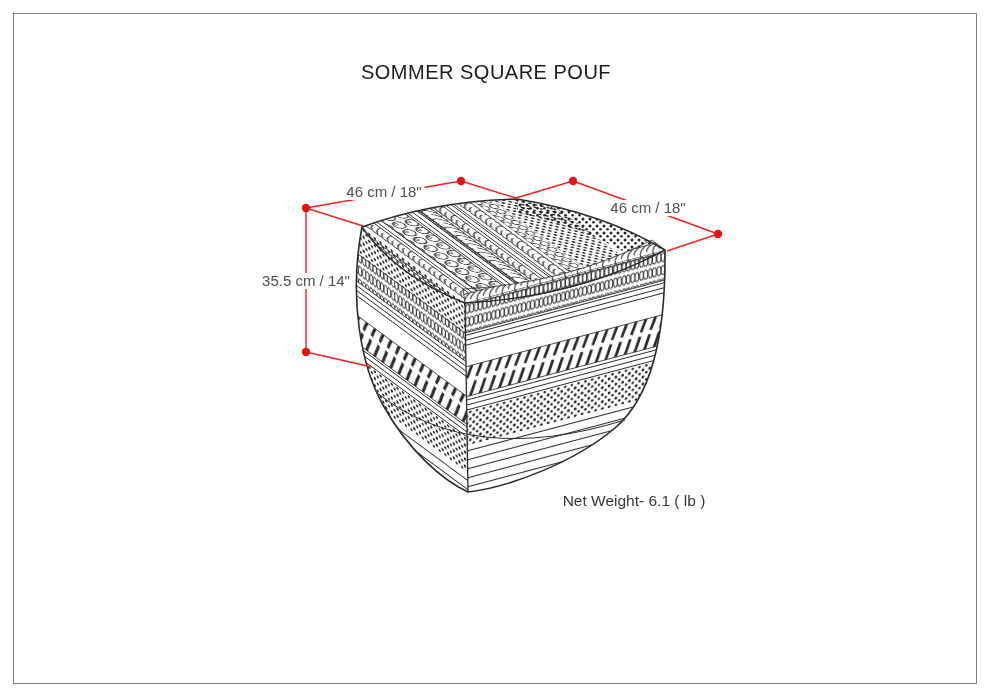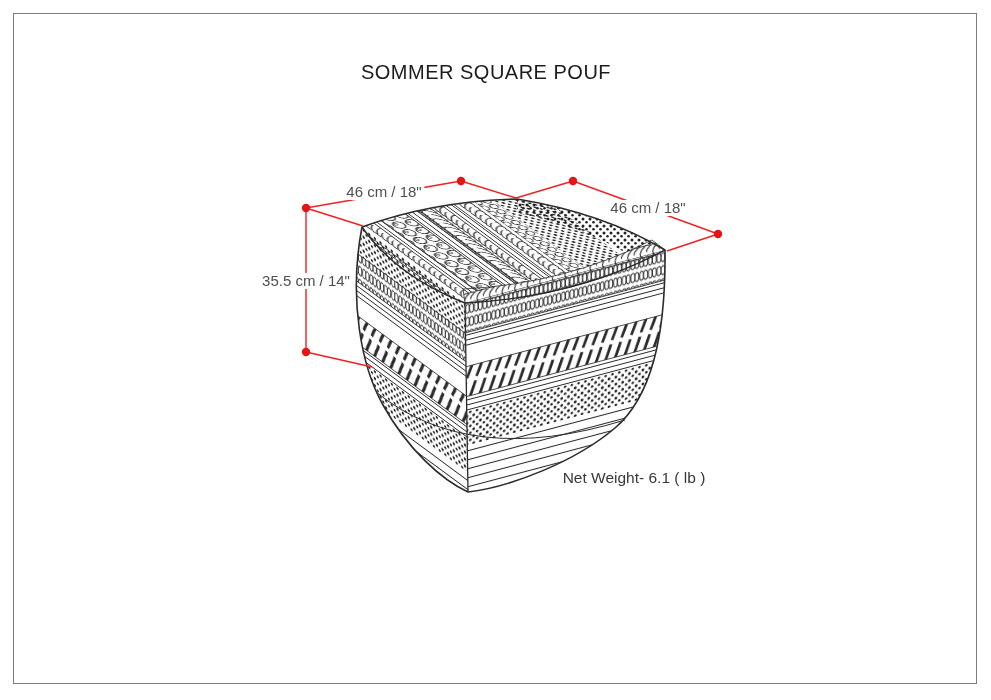--- a/index.html
+++ b/index.html
@@ -7,21 +7,21 @@
          font-family:"Liberation Sans",sans-serif;}
   .frame{position:absolute;left:13px;top:13px;width:964px;height:671px;
          border:1.5px solid #7d7d7d;box-sizing:border-box;background:#fff;}
   .title{position:absolute;left:486px;top:61px;transform:translateX(-50%);
          font-size:20px;letter-spacing:.5px;color:#1c1c1c;white-space:nowrap;}
   .lbl{position:absolute;transform:translateX(-50%);font-size:15px;color:#4f4f4f;
        white-space:nowrap;background:#fff;padding:0 3px;line-height:16px;}
   .lbl-w-left{left:384px;top:184px;}
   .lbl-w-right{left:648px;top:200px;}
   .lbl-height{left:306px;top:273px;}
-  .weight{position:absolute;left:634px;top:469px;transform:translateX(-50%);
+  .weight{position:absolute;left:634px;top:492px;transform:translateX(-50%);
           font-size:15.5px;color:#383838;white-space:nowrap;}
   svg.canvas{position:absolute;left:0;top:0;}
 </style>
 </head>
 <body>
 
 <div class="stage">
   <div class="frame"></div>
 
   <svg class="canvas" width="991" height="700" viewBox="0 0 991 700">

